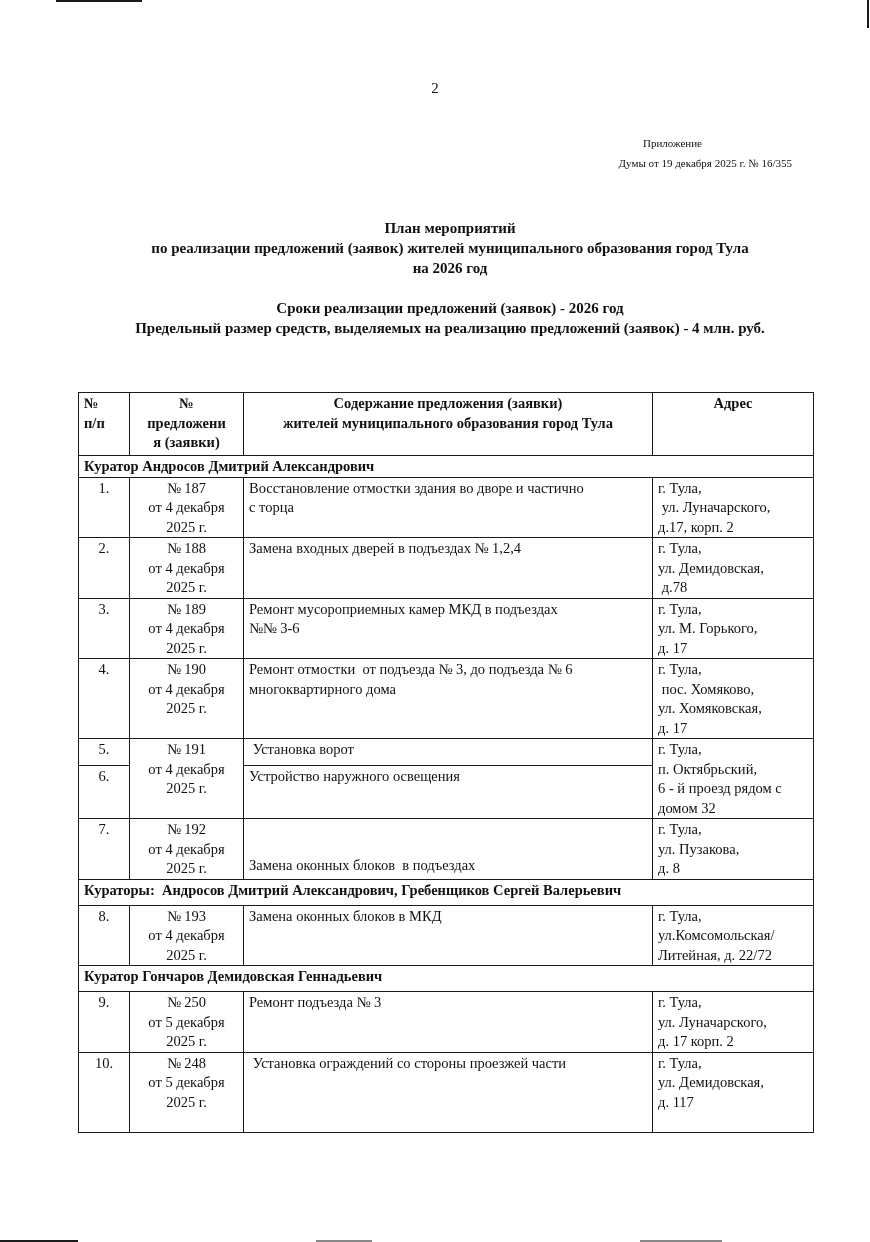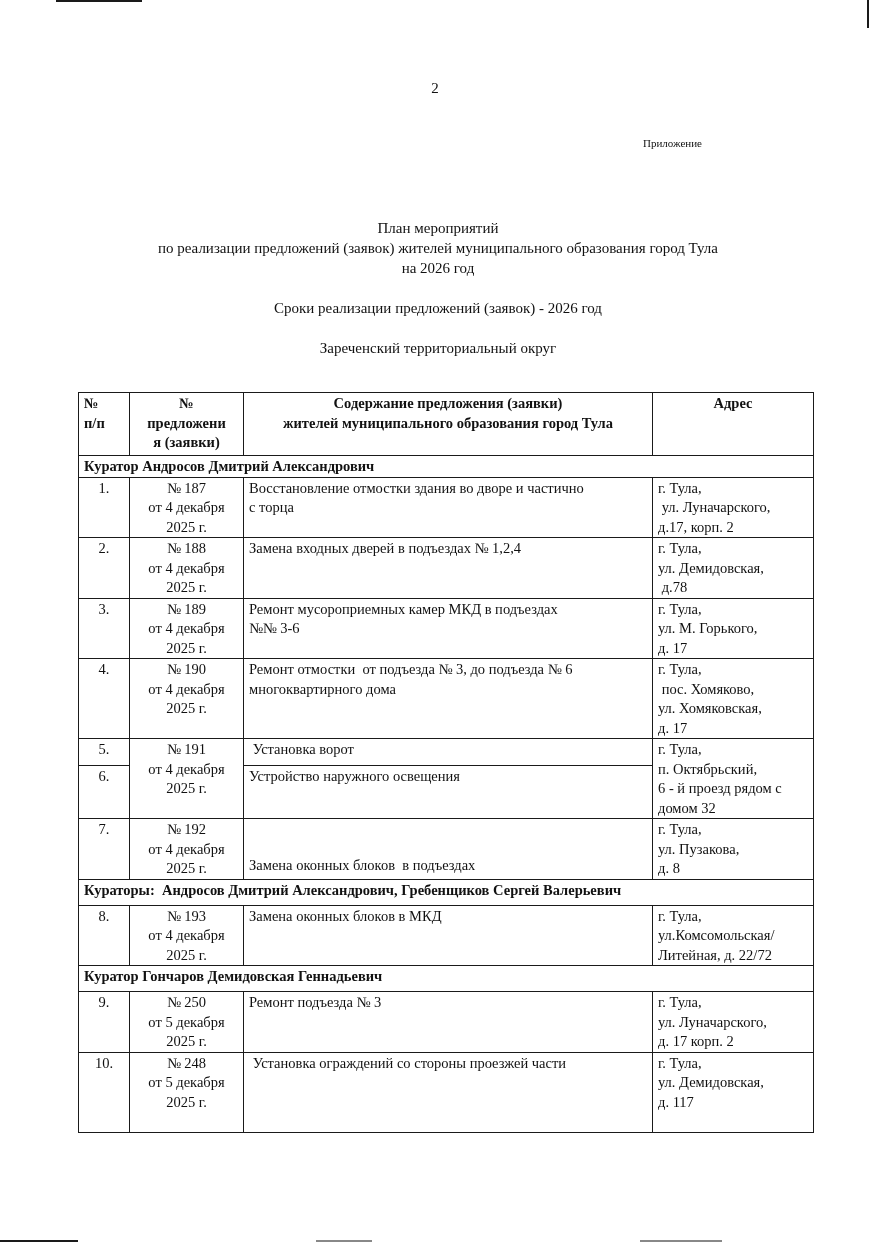--- a/index.html
+++ b/index.html
@@ -15,22 +15,22 @@
     }
     .appendix {
       position: absolute; top: 121px; left: 500px; width: 320px;
       font-size: 11px; line-height: 20px; text-align: right; margin-top: 12px;
     }
     .appendix div { white-space: nowrap; }
     .appendix .l1 { padding-right: 118px; }
     .appendix .l2 { padding-right: 49px; }
     .appendix .l3 { padding-right: 28px; }
     .title-block {
-      position: absolute; left: 48px; width: 780px; top: 218px;
-      text-align: center; font-weight: normal; font-size: 15px; line-height: 20px;
+      position: absolute; left: 60px; width: 780px; top: 218px;
+      text-align: center; font-weight: bold; font-size: 15px; line-height: 20px;
     }
     .title-block .gap { height: 20px; }
     table.plan {
       position: absolute; left: 78px; top: 392px;
       width: 735px; border-collapse: collapse; table-layout: fixed;
       font-size: 14.5px; line-height: 19.5px;
     }
     table.plan td, table.plan th {
       border: 1.5px solid #1a1a1a; vertical-align: top; padding: 1px 5px 0 5px;
     }
@@ -48,30 +48,31 @@
 <div class="scan-mark" style="left:56px;top:0;width:86px;height:2px;"></div>
 <div class="scan-mark" style="left:867px;top:0;width:2px;height:28px;"></div>
 <div class="scan-mark" style="left:0;top:1240px;width:78px;height:2px;"></div>
 <div class="scan-mark" style="left:316px;top:1240px;width:56px;height:2px;background:#888;"></div>
 <div class="scan-mark" style="left:640px;top:1240px;width:82px;height:2px;background:#888;"></div>
 
 <div class="page-number">2</div>
 
 <div class="appendix">
   <div class="l1">Приложение</div>
+  <div class="l3">Думы от 19 декабря 2025 г. № 16/355</div>
 </div>
 
 <div class="title-block">
   <div>План мероприятий</div>
   <div>по реализации предложений (заявок) жителей муниципального образования город Тула</div>
   <div>на 2026 год</div>
   <div class="gap"></div>
   <div>Сроки реализации предложений (заявок) - 2026 год</div>
+  <div>Предельный размер средств, выделяемых на реализацию предложений (заявок) - 4 млн. руб.</div>
   <div class="gap"></div>
-  <div>Зареченский территориальный округ</div>
 </div>
 
 <table class="plan">
   <colgroup>
       <col class="c1">
       <col class="c2">
       <col class="c3">
       <col class="c4">
     </colgroup>
   <tbody>

